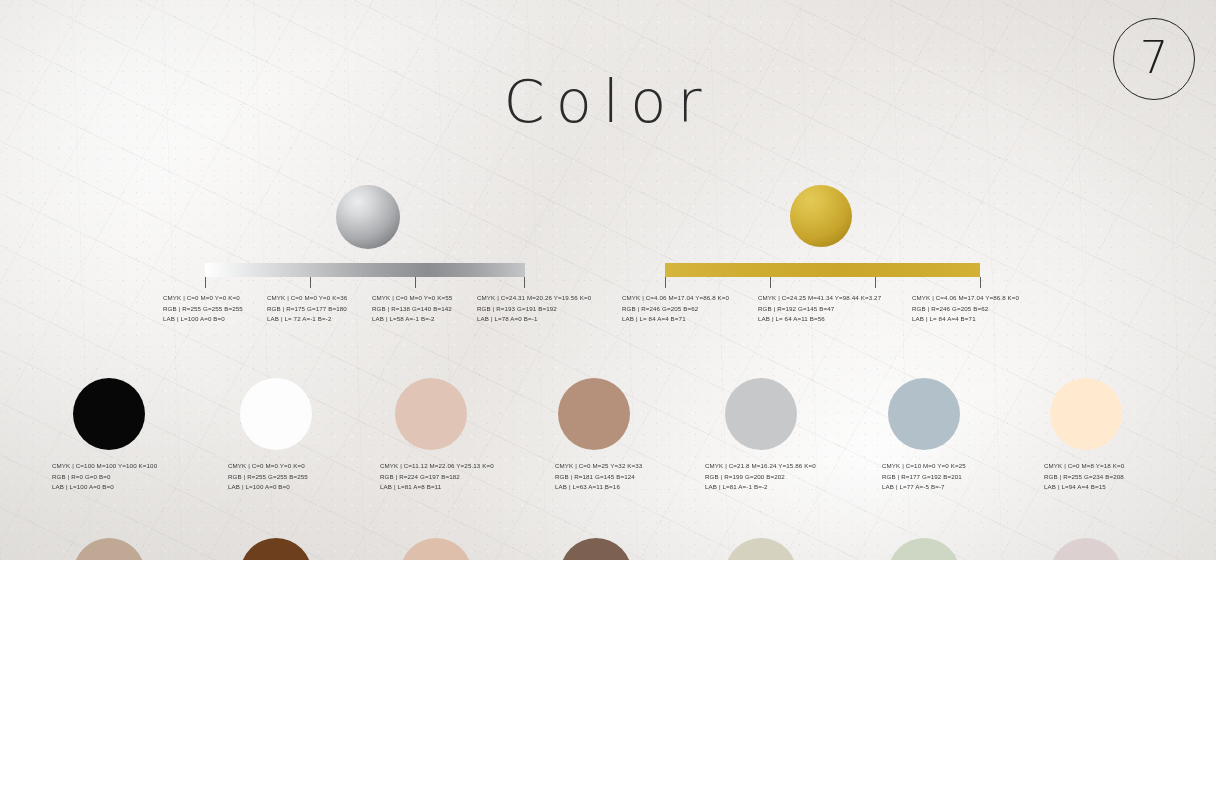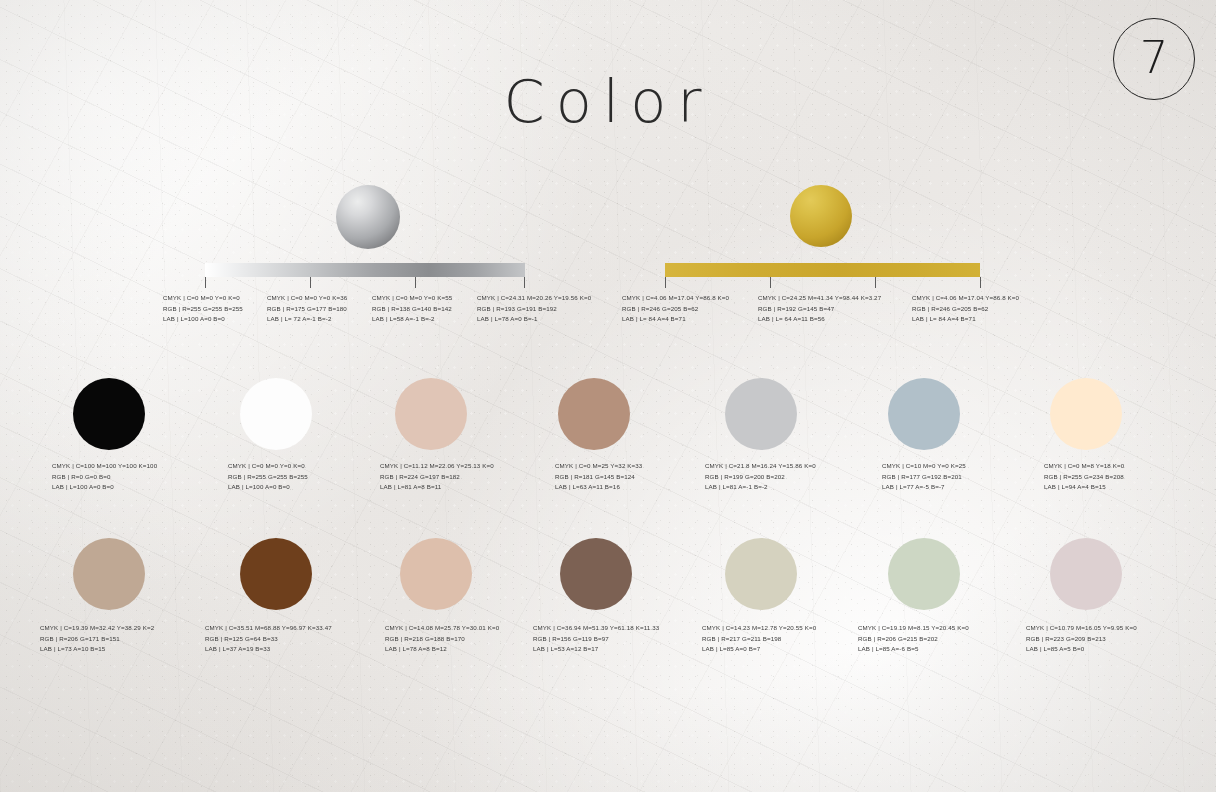--- a/index.html
+++ b/index.html
@@ -6,21 +6,21 @@
     margin: 0;
     padding: 0;
     background: #ffffff;
   }
   body {
     font-family: "Liberation Sans", sans-serif;
   }
   #page {
     position: relative;
     width: 1216px;
-    height: 792px;
+    height: 560px;
     overflow: hidden;
     background-color: #eeecea;
     background-image:
       radial-gradient(circle at 8% 12%, rgba(255,255,255,0.95) 0%, rgba(255,255,255,0) 38%),
       radial-gradient(circle at 72% 82%, rgba(255,255,255,0.9) 0%, rgba(255,255,255,0) 42%),
       radial-gradient(circle at 40% 55%, rgba(232,229,226,0.8) 0%, rgba(255,255,255,0) 55%),
       linear-gradient(135deg, #f3f2f0 0%, #eae7e4 50%, #f2f0ee 100%);
   }
   
   #grain {

